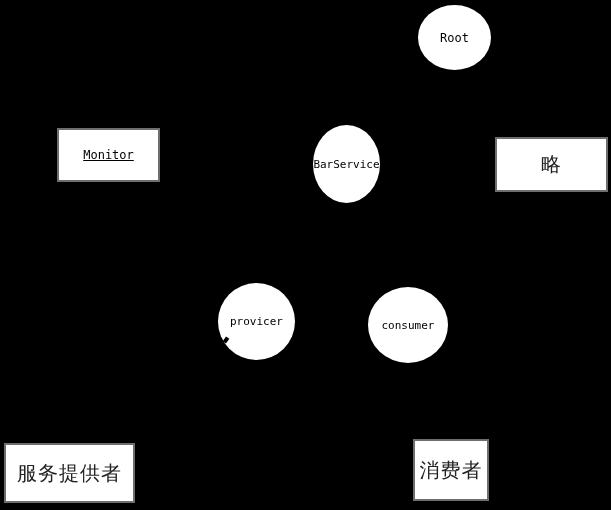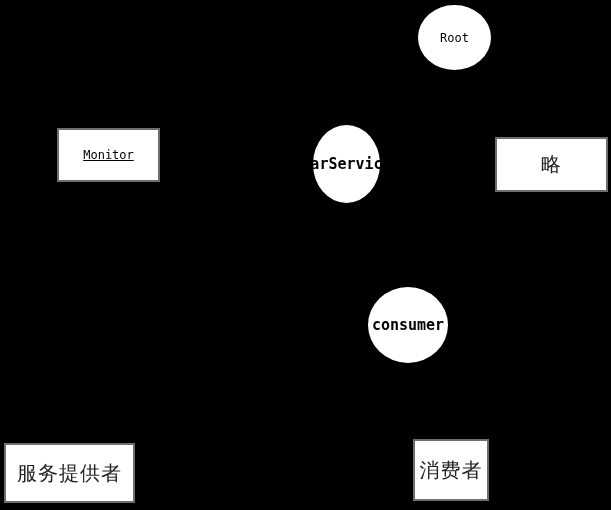--- a/index.html
+++ b/index.html
@@ -26,21 +26,21 @@
     text-align: center;
     white-space: nowrap;
   }
   .ellipse {
     border-radius: 50%;
   }
   .rect {
     border: 2px solid #6e6e6e;
   }
   .mono-lg { font-family: "DejaVu Sans Mono", "Liberation Mono", monospace; font-size: 12px; }
-  .mono-sm { font-family: "DejaVu Sans Mono", "Liberation Mono", monospace; font-size: 15px; font-weight: bold; }
+  .mono-sm { font-family: "DejaVu Sans Mono", "Liberation Mono", monospace; font-size: 11px; font-weight: normal; }
   .cjk     { font-family: "Liberation Serif", "DejaVu Serif", serif; font-size: 20px; color: #222222; letter-spacing: 1px; }
 
   
   #node-root        { left: 418px; top: 5px;   width: 73px;  height: 65px; }
   #node-monitor     { left: 57px;  top: 128px; width: 103px; height: 54px; text-decoration: underline; }
   #node-barservice  { left: 313px; top: 125px; width: 67px;  height: 78px; }
   #node-lue         { left: 495px; top: 137px; width: 113px; height: 55px; }
   #node-provicer    { left: 218px; top: 283px; width: 77px;  height: 77px; }
   #node-consumer    { left: 368px; top: 287px; width: 80px;  height: 76px; }
   #node-svcprovider { left: 4px;   top: 443px; width: 131px; height: 60px; }
@@ -70,20 +70,23 @@
   </div>
 
   <div id="node-barservice" class="node ellipse mono-sm">
     <span>BarService</span>
   </div>
 
   <div id="node-lue" class="node rect cjk">
     <span>略</span>
   </div>
 
+  <div id="node-provicer" class="node ellipse mono-sm">
+    <span>provicer</span>
+  </div>
 
   <div id="node-consumer" class="node ellipse mono-sm">
     <span>consumer</span>
   </div>
 
   <div id="node-svcprovider" class="node rect cjk">
     <span>服务提供者</span>
   </div>
 
   <div id="node-consumercn" class="node rect cjk">

